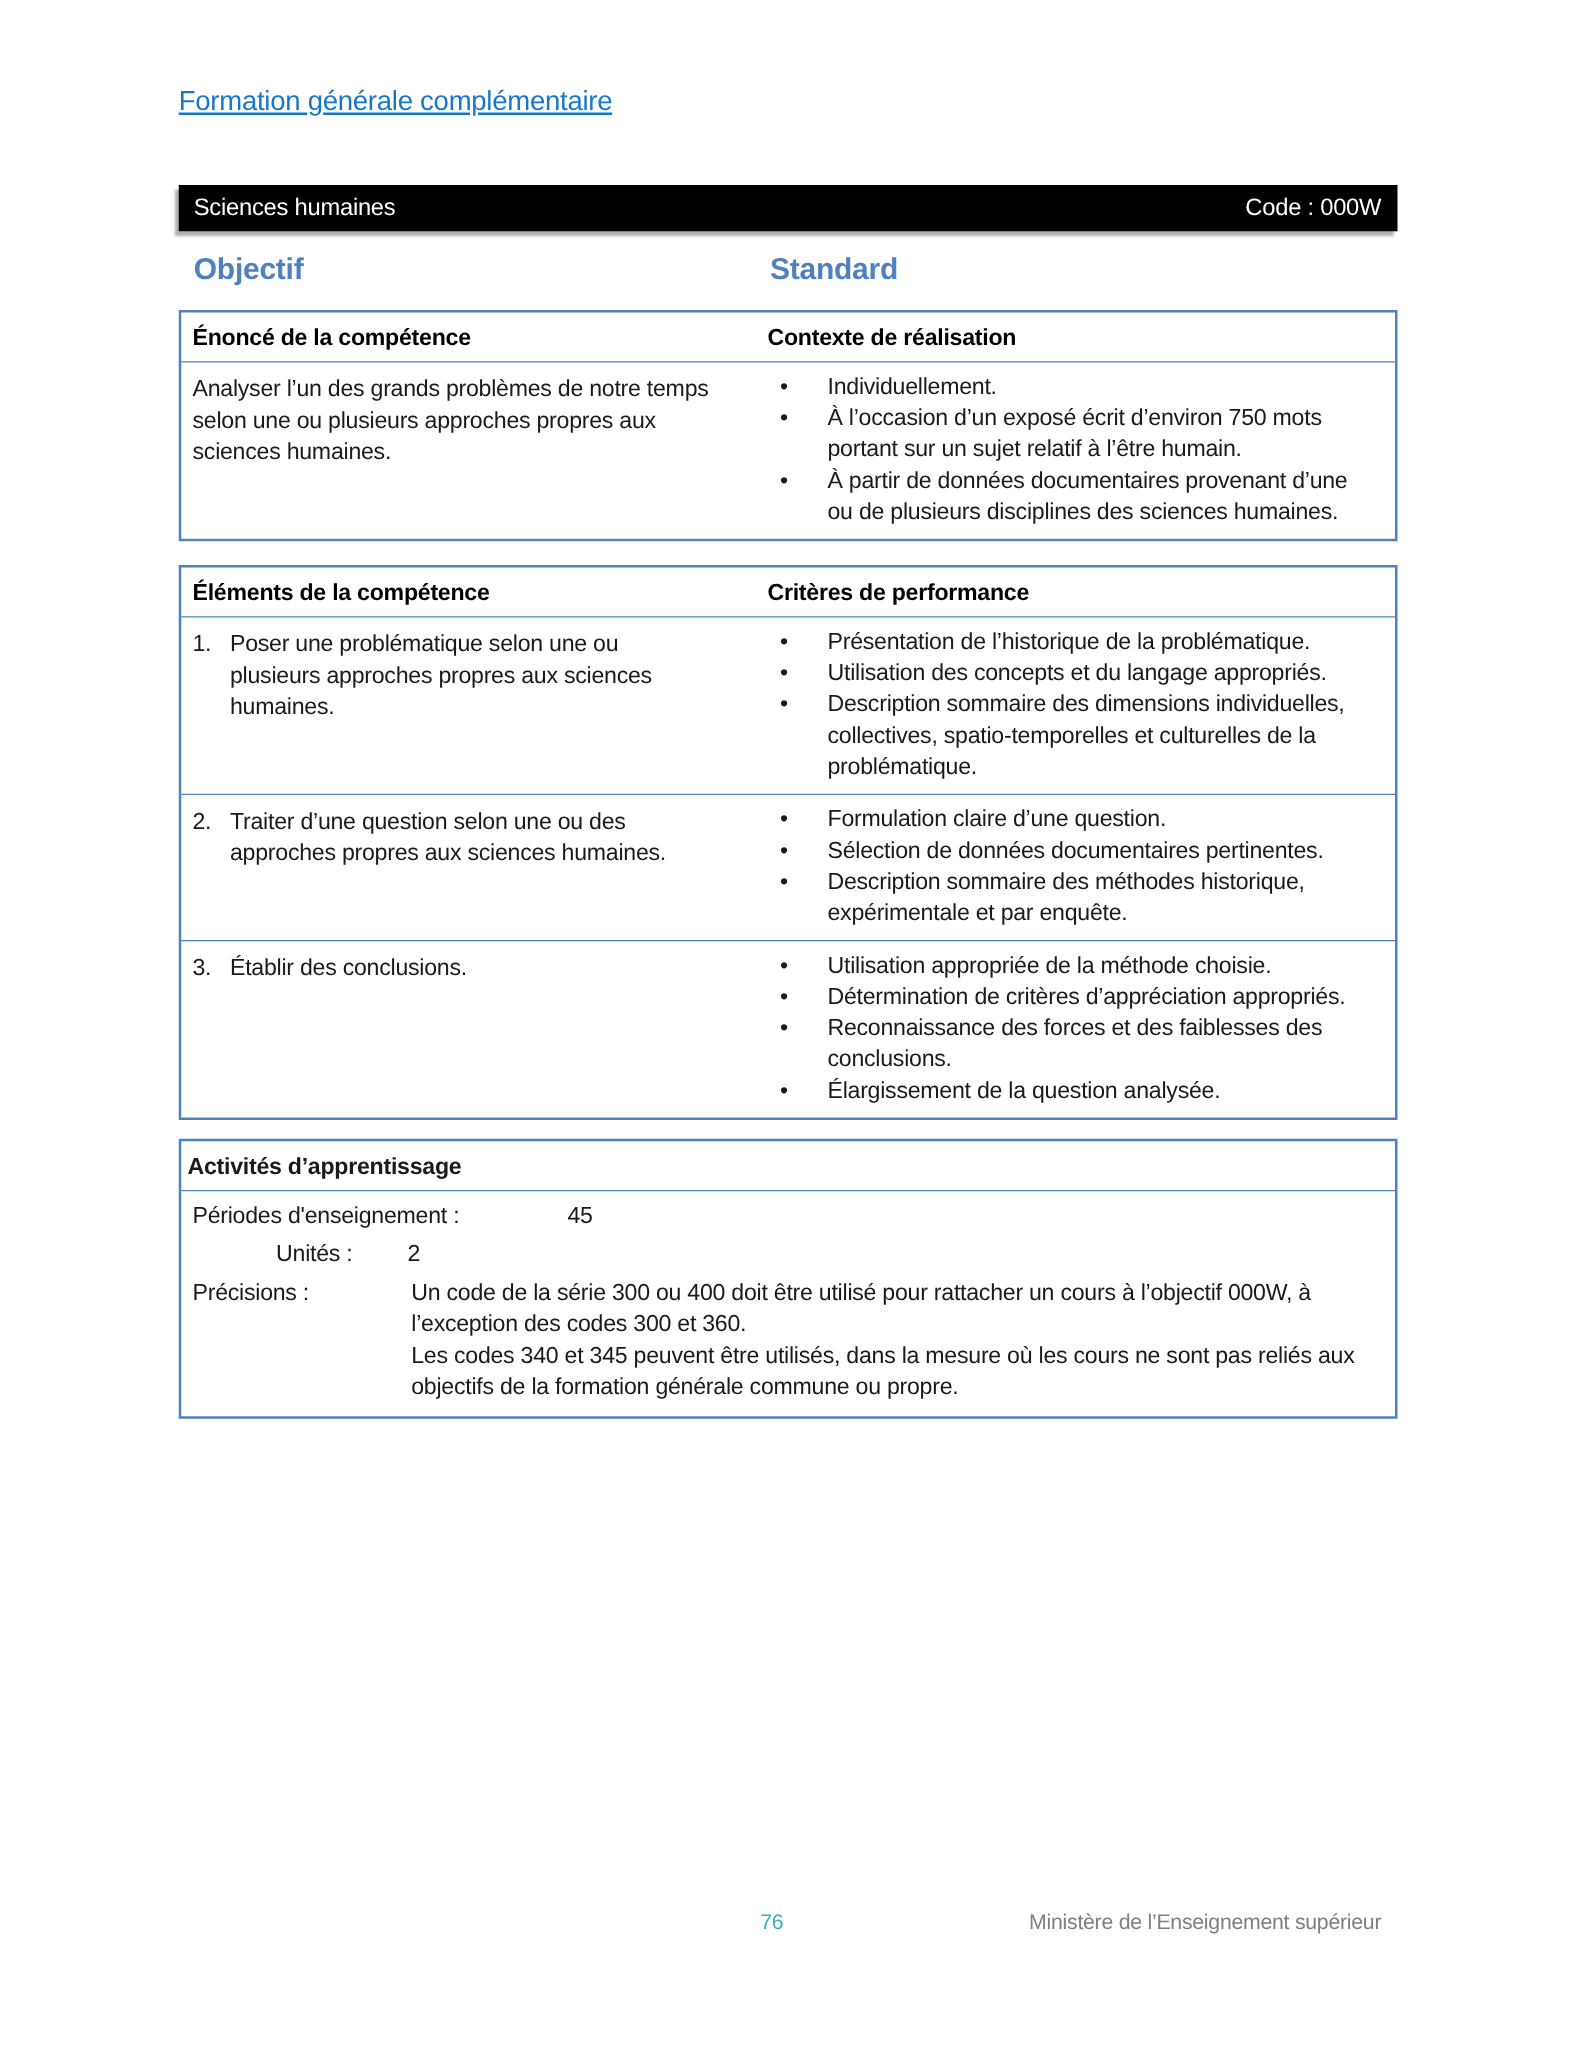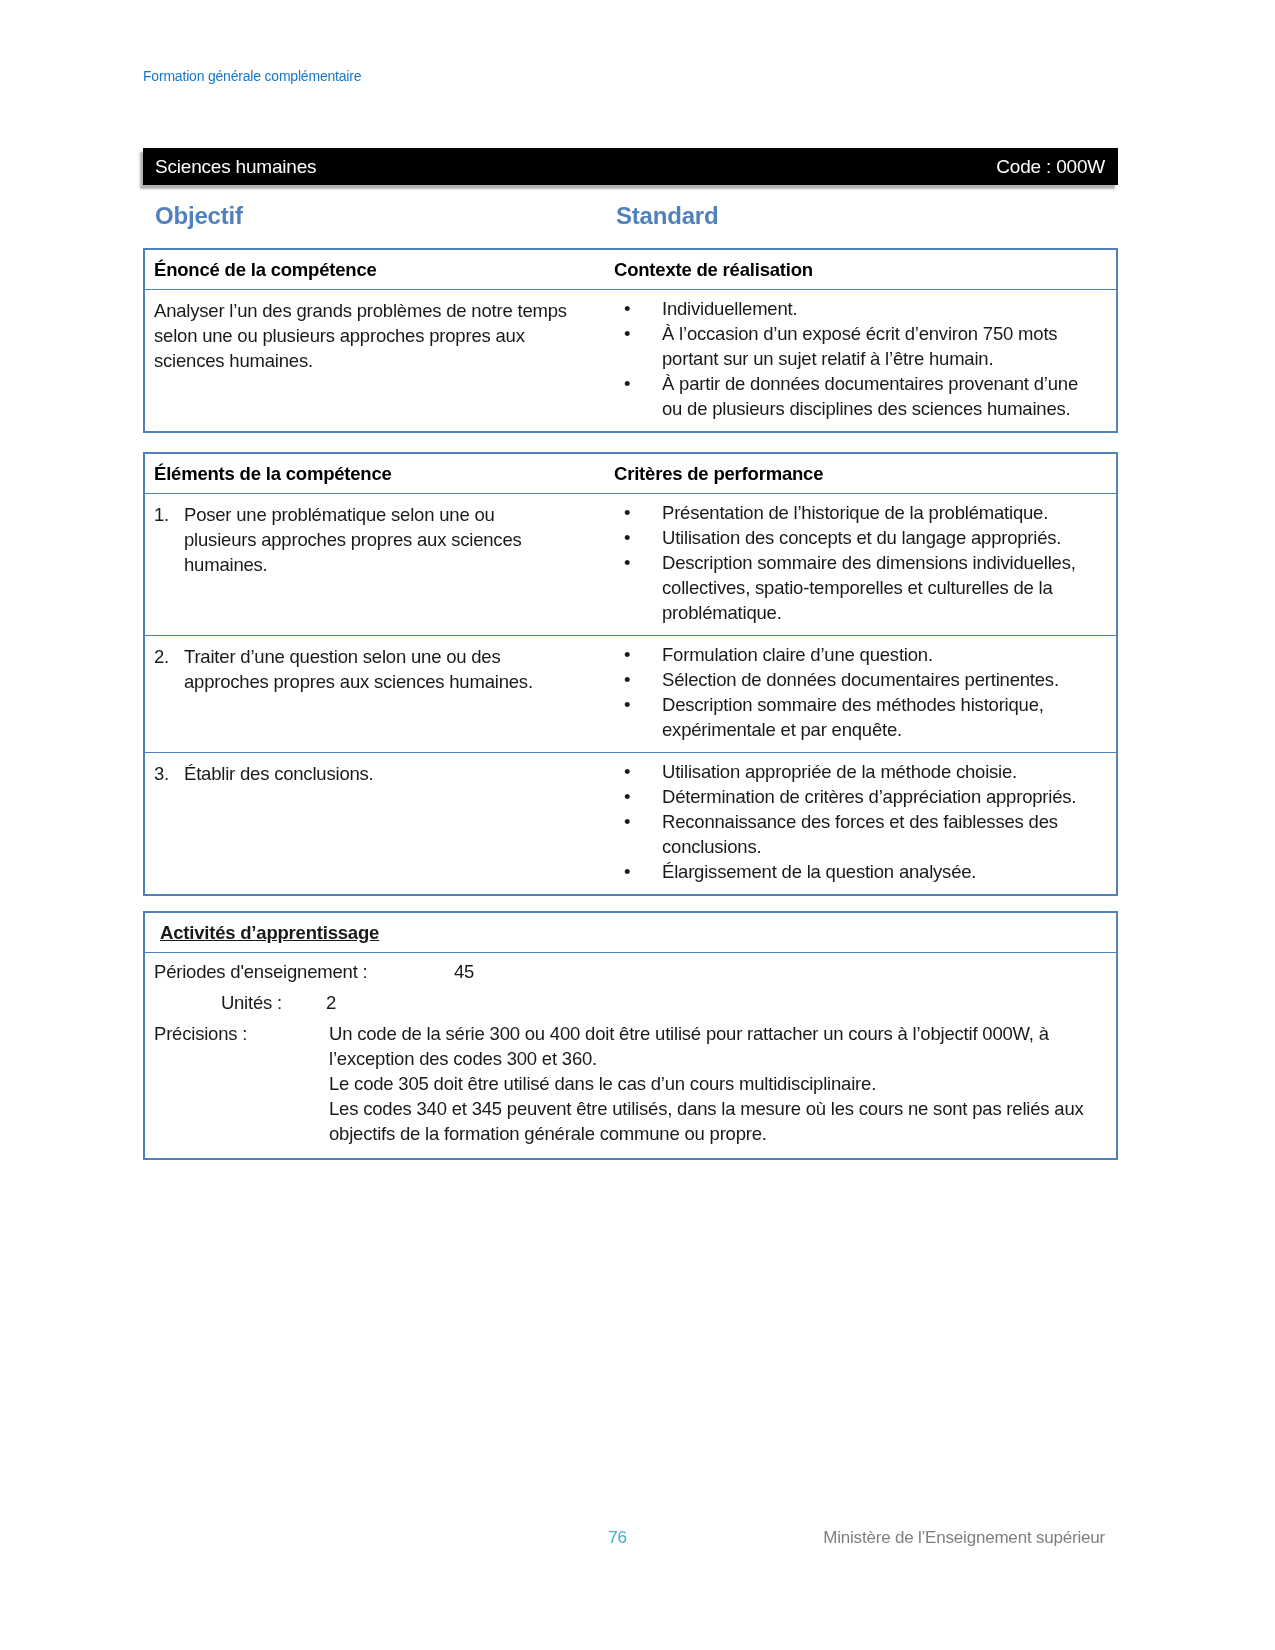--- a/index.html
+++ b/index.html
@@ -8,21 +8,21 @@
     position:relative;
     width:1275px; height:1650px;
     background:#ffffff;
     font-family:"Liberation Sans", sans-serif;
     color:#1a1a1a;
     overflow:hidden;
     margin:0 auto;
   }
   .running-header {
     position:absolute; left:143px; top:68px;
-    color:#1777C9; font-size:14px; letter-spacing:-0.2px;
+    color:#1777C9; font-size:22px; letter-spacing:-0.2px;text-decoration:underline;
   }
   .content { position:absolute; left:143px; top:148px; width:975px; }
 
   .title-bar {
     height:37px; background:#000000; color:#ffffff;
     display:flex; justify-content:space-between; align-items:center;
     padding:0 13px 0 12px; font-size:19px; letter-spacing:-0.2px;
     box-shadow:-3px 4px 2px rgba(110,110,110,0.55);
   }
   .col-headings { display:flex; margin-top:17px; height:27px; }
@@ -41,21 +41,21 @@
 
   .bullet { display:flex; }
   .dot { width:48px; padding-left:10px; flex:none; }
   .dot::before { content:"\2022"; }
   .btxt { width:418px; }
 
   .num-item { display:flex; }
   .num { width:30px; flex:none; }
   .etxt { width:378px; }
 
-  .act-hdr { padding:7px 10px 7px 15px; font-weight:bold; border-bottom:1px solid #4F81BD;text-decoration:underline; }
+  .act-hdr { padding:7px 10px 7px 5px; font-weight:bold; border-bottom:1px solid #4F81BD; }
   .act-body { padding:6px 12px 12px 9px; }
   .act-line { display:flex;gap:44px; }
   .act-line + .act-line { margin-top:6px; }
   .lbl-periods { width:256px; flex:none; }
   .lbl-units { width:128px; flex:none;text-align:right; }
   .lbl-prec { width:131px; flex:none; }
   .prec-texts { width:825px; }
 
   .footer {
     position:absolute; left:130px; top:1528px; width:975px;
@@ -197,21 +197,20 @@
           <span>45</span>
         </div>
         <div class="act-line">
           <span class="lbl-units">Unités :</span>
           <span>2</span>
         </div>
         <div class="act-line prec">
           <span class="lbl-prec">Précisions :</span>
           <span class="prec-texts">
             <span style="display:block;">Un code de la série 300 ou 400 doit être utilisé pour rattacher un cours à l’objectif 000W, à l’exception des codes 300 et 360.</span>
-            <span style="display:block;">Le code 305 doit être utilisé dans le cas d’un cours multidisciplinaire.</span>
             <span style="display:block;">Les codes 340 et 345 peuvent être utilisés, dans la mesure où les cours ne sont pas reliés aux objectifs de la formation générale commune ou propre.</span>
           </span>
         </div>
       </div>
     </div>
 
   </div>
 
   <div class="footer">
     <span class="page-number">76</span>

